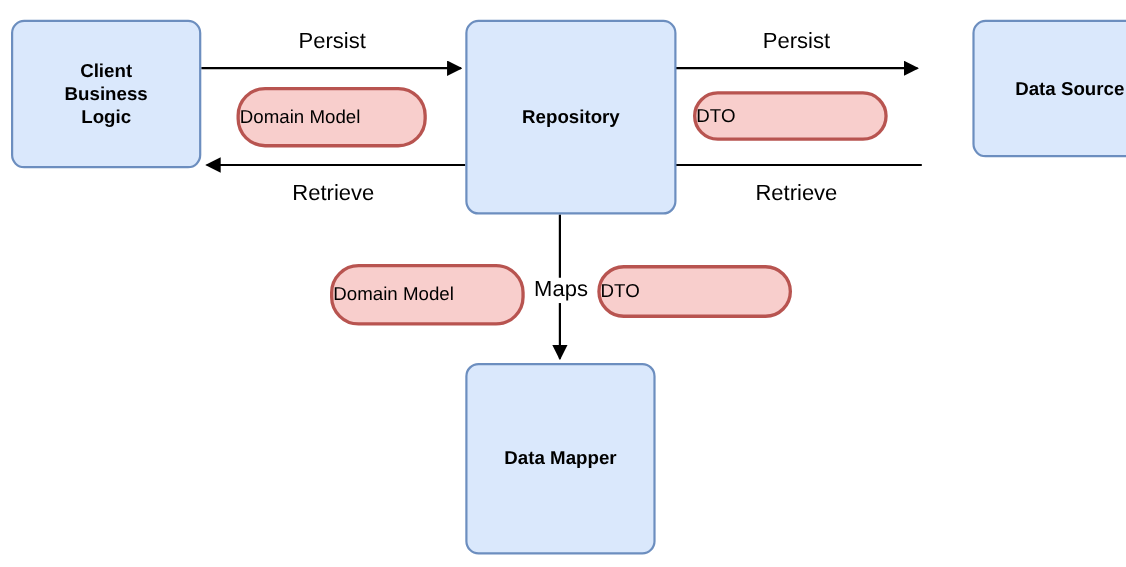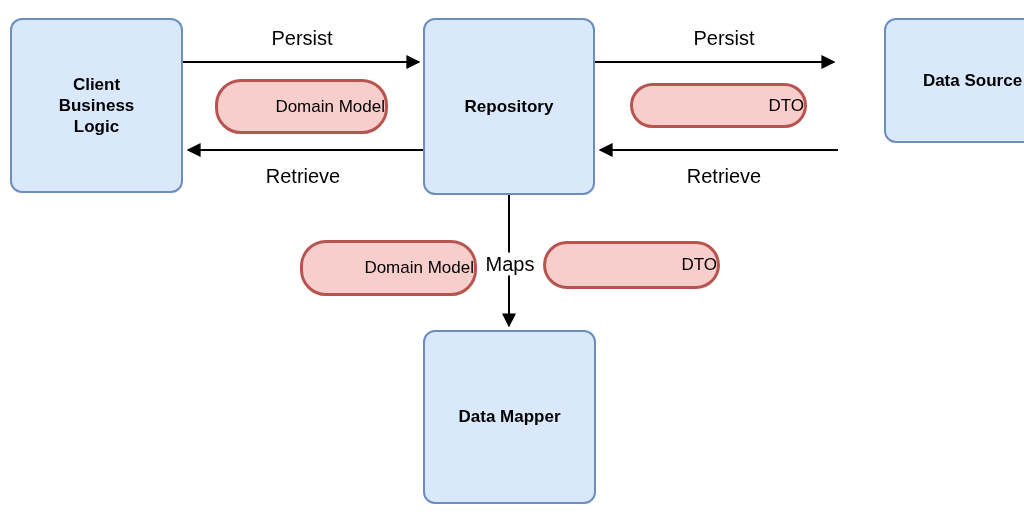--- a/index.html
+++ b/index.html
@@ -36,39 +36,39 @@
     white-space: pre-line;
   }
   .pill {
     position: absolute;
     box-sizing: border-box;
     background: var(--pill-fill, #f8cecc);
     border: 3px solid var(--pill-border, #b85450);
     border-radius: 26px;
     display: flex;
     align-items: center;
-    justify-content: flex-end;
+    justify-content: flex-start;
     text-align: center;
   }
   .pill .pill-label {
     font-size: 17px;
     color: var(--label-text, #000000);
   }
   .edge-label {
     position: absolute;
     transform: translate(-50%, -50%);
     font-size: 20px;
     color: var(--label-text, #000000);
     background: var(--background, #ffffff);
     padding: 0 3px;
     white-space: nowrap;
   }
   
-  #node-client      { left: 10px;  top: 18px;  width: 173px; height: 175px; }
-  #node-repository  { left: 423px; top: 18px;  width: 172px; height: 177px; }
+  #node-client      { left: 10px;  top: 18px;  width: 173px; height: 135px; }
+  #node-repository  { left: 423px; top: 18px;  width: 192px; height: 177px; }
   #node-data-source { left: 884px; top: 18px;  width: 177px; height: 125px; }
   #node-data-mapper { left: 423px; top: 330px; width: 173px; height: 174px; text-align: center; }
   
   #pill-domain-model-top    { left: 215px; top: 79px;  width: 173px; height: 55px; }
   #pill-dto-top             { left: 630px; top: 83px;  width: 177px; height: 45px; }
   #pill-domain-model-bottom { left: 300px; top: 240px; width: 177px; height: 56px; }
   #pill-dto-bottom          { left: 543px; top: 241px; width: 177px; height: 48px; }
   
   #label-persist-left   { left: 302px; top: 38px;  }
   #label-retrieve-left  { left: 303px; top: 176px; }

